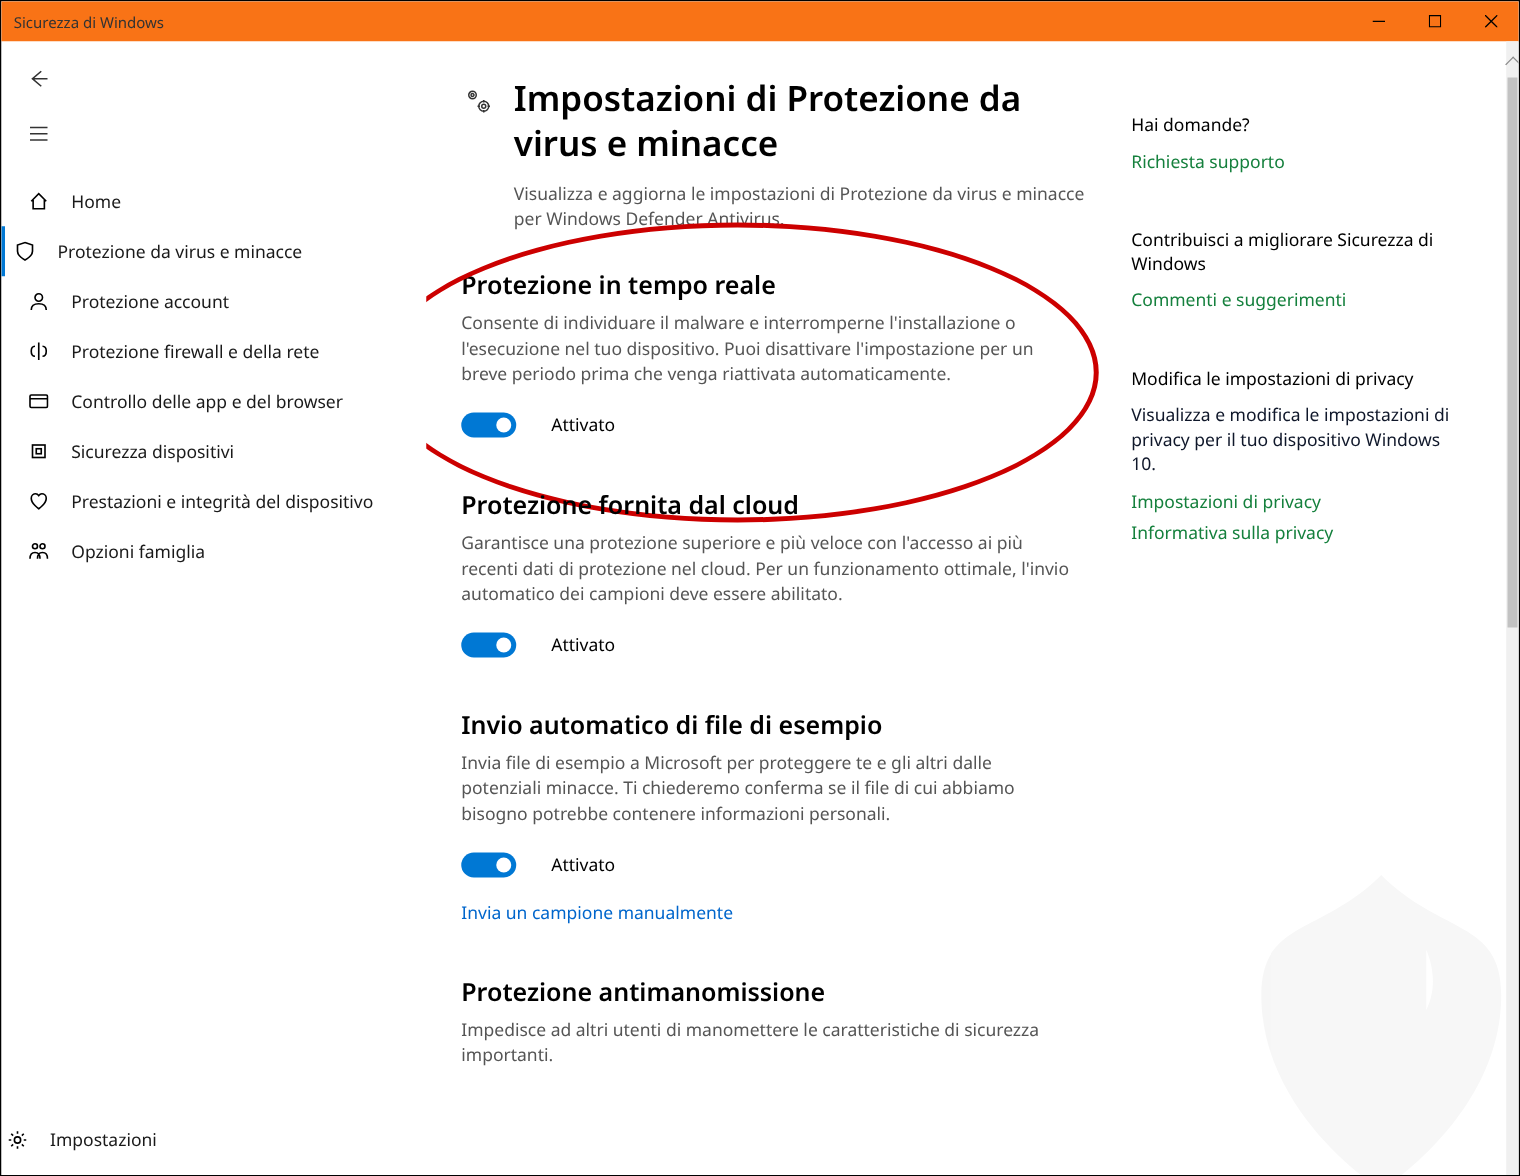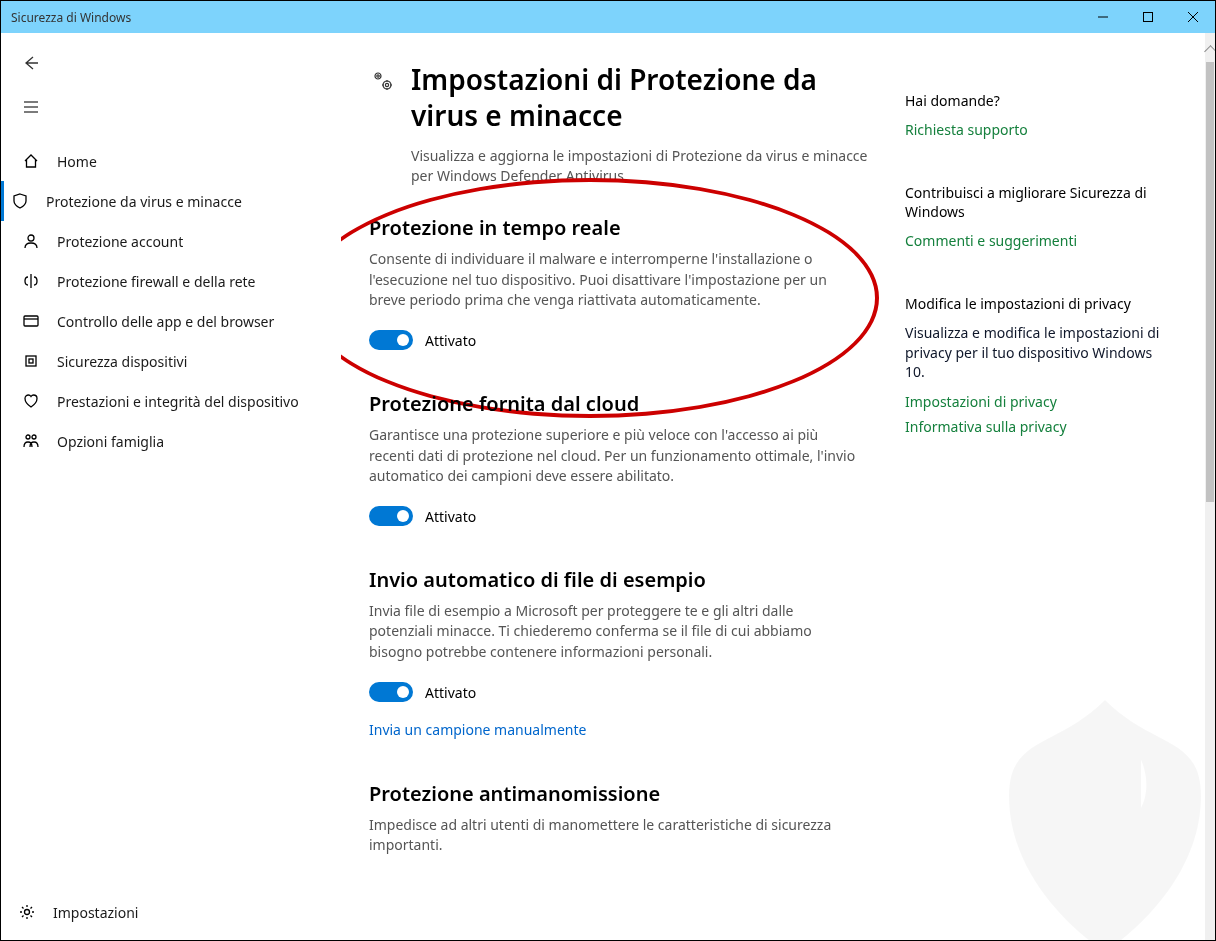--- a/index.html
+++ b/index.html
@@ -1,43 +1,43 @@
 <!DOCTYPE html>
 <html><head>
 <meta charset="utf-8">
 <style>
 html,body{margin:0;padding:0;font-family:"Segoe UI",system-ui,-apple-system,sans-serif;background:#fff;color:#1a1a1a}
 .window{width:1216px;height:941px;border:1px solid #000;box-sizing:border-box;display:flex;flex-direction:column;position:relative;overflow:hidden}
-.titlebar{height:32px;display:flex;align-items:center;justify-content:space-between;padding:0 0 0 10px;font-size:12px;background:#7dd3fc}
+.titlebar{height:32px;display:flex;align-items:center;justify-content:space-between;padding:0 0 0 10px;font-size:12px;background:#f97316}
 .title-left{color:#333}
 .title-buttons{display:flex}
 .title-btn{width:45px;height:32px;display:flex;align-items:center;justify-content:center;color:#000;font-size:10px}
 .title-btn svg{width:10px;height:10px}
 .body{flex:1;display:flex;overflow:hidden}
 .left-col{width:340px;display:flex;flex-direction:column;padding-top:10px;flex-shrink:0}
 .back-btn{width:40px;height:40px;display:flex;align-items:center;justify-content:center;margin-left:10px;margin-bottom:4px}
 .hamburger{width:40px;height:40px;display:flex;align-items:center;justify-content:center;margin-left:10px;margin-bottom:14px}
 .nav{display:flex;flex-direction:column}
 .nav-item{display:flex;align-items:center;height:40px;padding-left:20px;gap:16px;font-size:14px;cursor:default}
 .nav-item.selected{border-left:3px solid #0078d4;padding-left:6px}
 .nav-icon{width:20px;height:20px;display:flex;align-items:center;justify-content:center;flex-shrink:0}
 .nav-icon svg{width:16px;height:16px;stroke:#000;fill:none;stroke-width:1.3}
 .nav-spacer{flex:1}
-.settings-item{display:flex;align-items:center;height:40px;padding-left:16px;gap:16px;font-size:14px;margin-bottom:8px}
+.settings-item{display:flex;align-items:center;height:40px;padding-left:3px;gap:16px;font-size:14px;margin-bottom:8px}
 .middle{flex:1;display:flex;overflow:hidden}
 .content{flex:1;padding:28px 20px 0 28px;overflow-y:auto;min-width:0}
 .content-header{display:flex;gap:14px;align-items:flex-start;margin-bottom:12px}
 .gear-pair{width:28px;height:28px;margin-top:6px;flex-shrink:0}
 .gear-pair svg{width:28px;height:28px;stroke:#333;fill:none;stroke-width:1.2}
 h1{font-size:28px;font-weight:600;margin:0;line-height:1.3;color:#000}
 .subtitle{font-size:14px;color:#555;margin:0 0 28px 42px;max-width:500px;line-height:1.45}
 .section{margin:14px 0 40px 0;position:relative}
 .section-title{font-size:20px;font-weight:600;margin:0 0 8px 0;color:#000}
 .section-desc{font-size:14px;color:#555;margin:0 0 20px 0;max-width:490px;line-height:1.45}
-.toggle-row{display:flex;align-items:center;gap:12px;margin-bottom:16px}
+.toggle-row{display:flex;align-items:center;gap:28px;margin-bottom:16px}
 .toggle{width:44px;height:20px;border-radius:10px;background:#0078d4;position:relative;flex-shrink:0}
 .toggle .knob{position:absolute;width:12px;height:12px;border-radius:50%;background:#fff;top:4px;right:4px}
 .toggle-label{font-size:14px;color:#000}
 .link{color:#0066cc;font-size:14px;text-decoration:none;display:inline-block}
 .right-col{width:270px;padding:58px 30px 0 10px;flex-shrink:0}
 .rs-title{font-size:14px;color:#000;margin:0 0 10px 0}
 .rs-link{display:block;color:#15803d;font-size:14px;margin-bottom:6px;text-decoration:none}
 .rs-block{margin-bottom:44px}
 .rs-desc{font-size:14px;color:#0f172a;margin:0 0 10px 0;line-height:1.4}
 .scrollbar{width:10px;background:#f0f0f0;display:flex;flex-direction:column;align-items:center;padding-top:14px}

